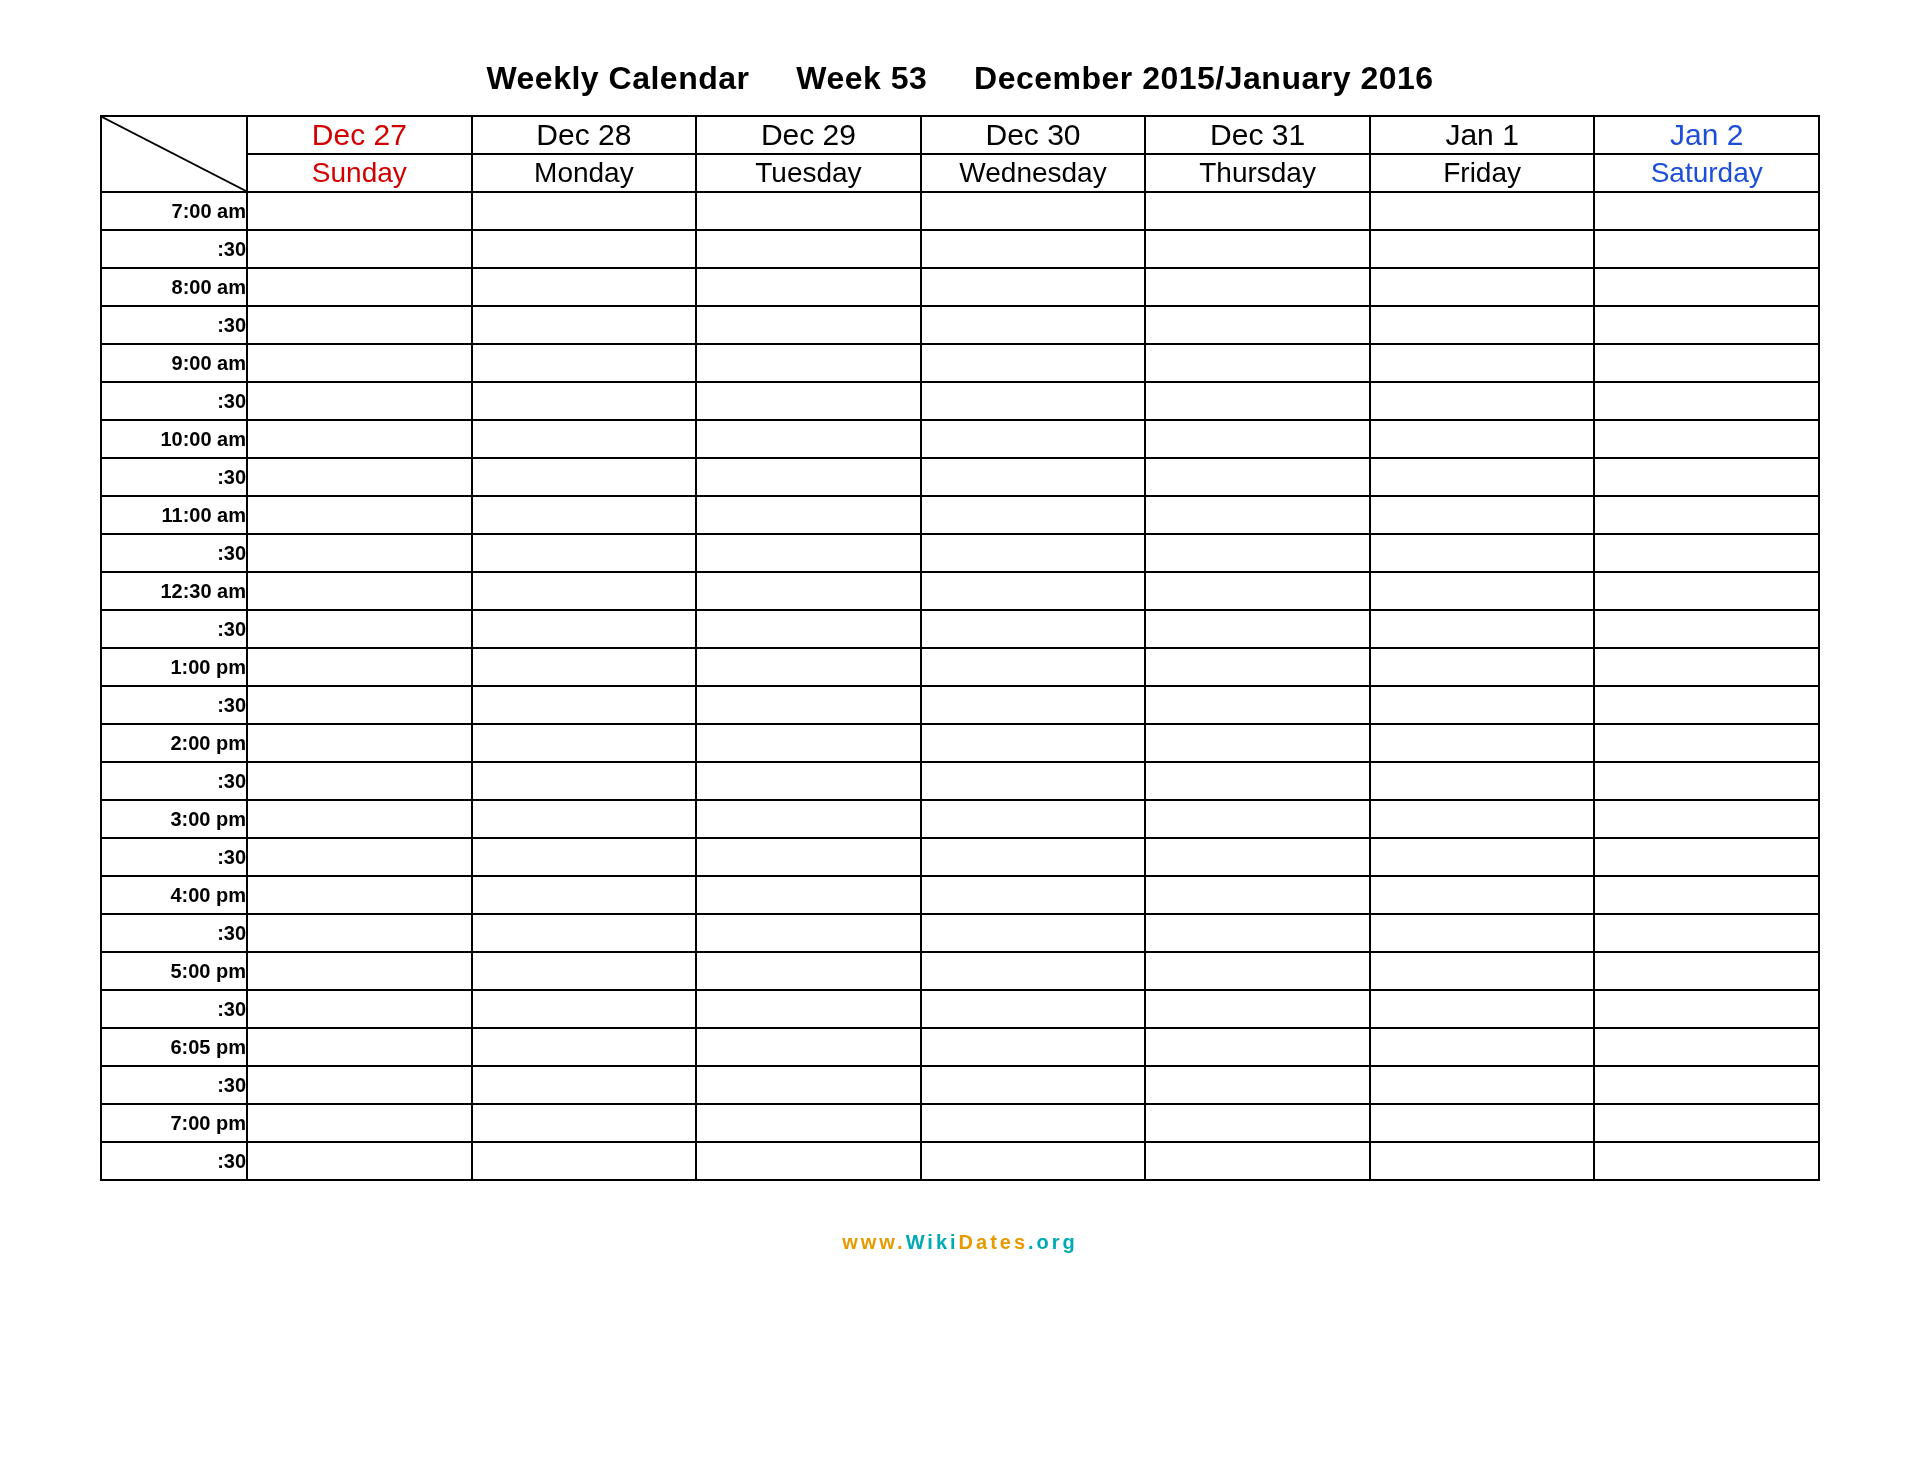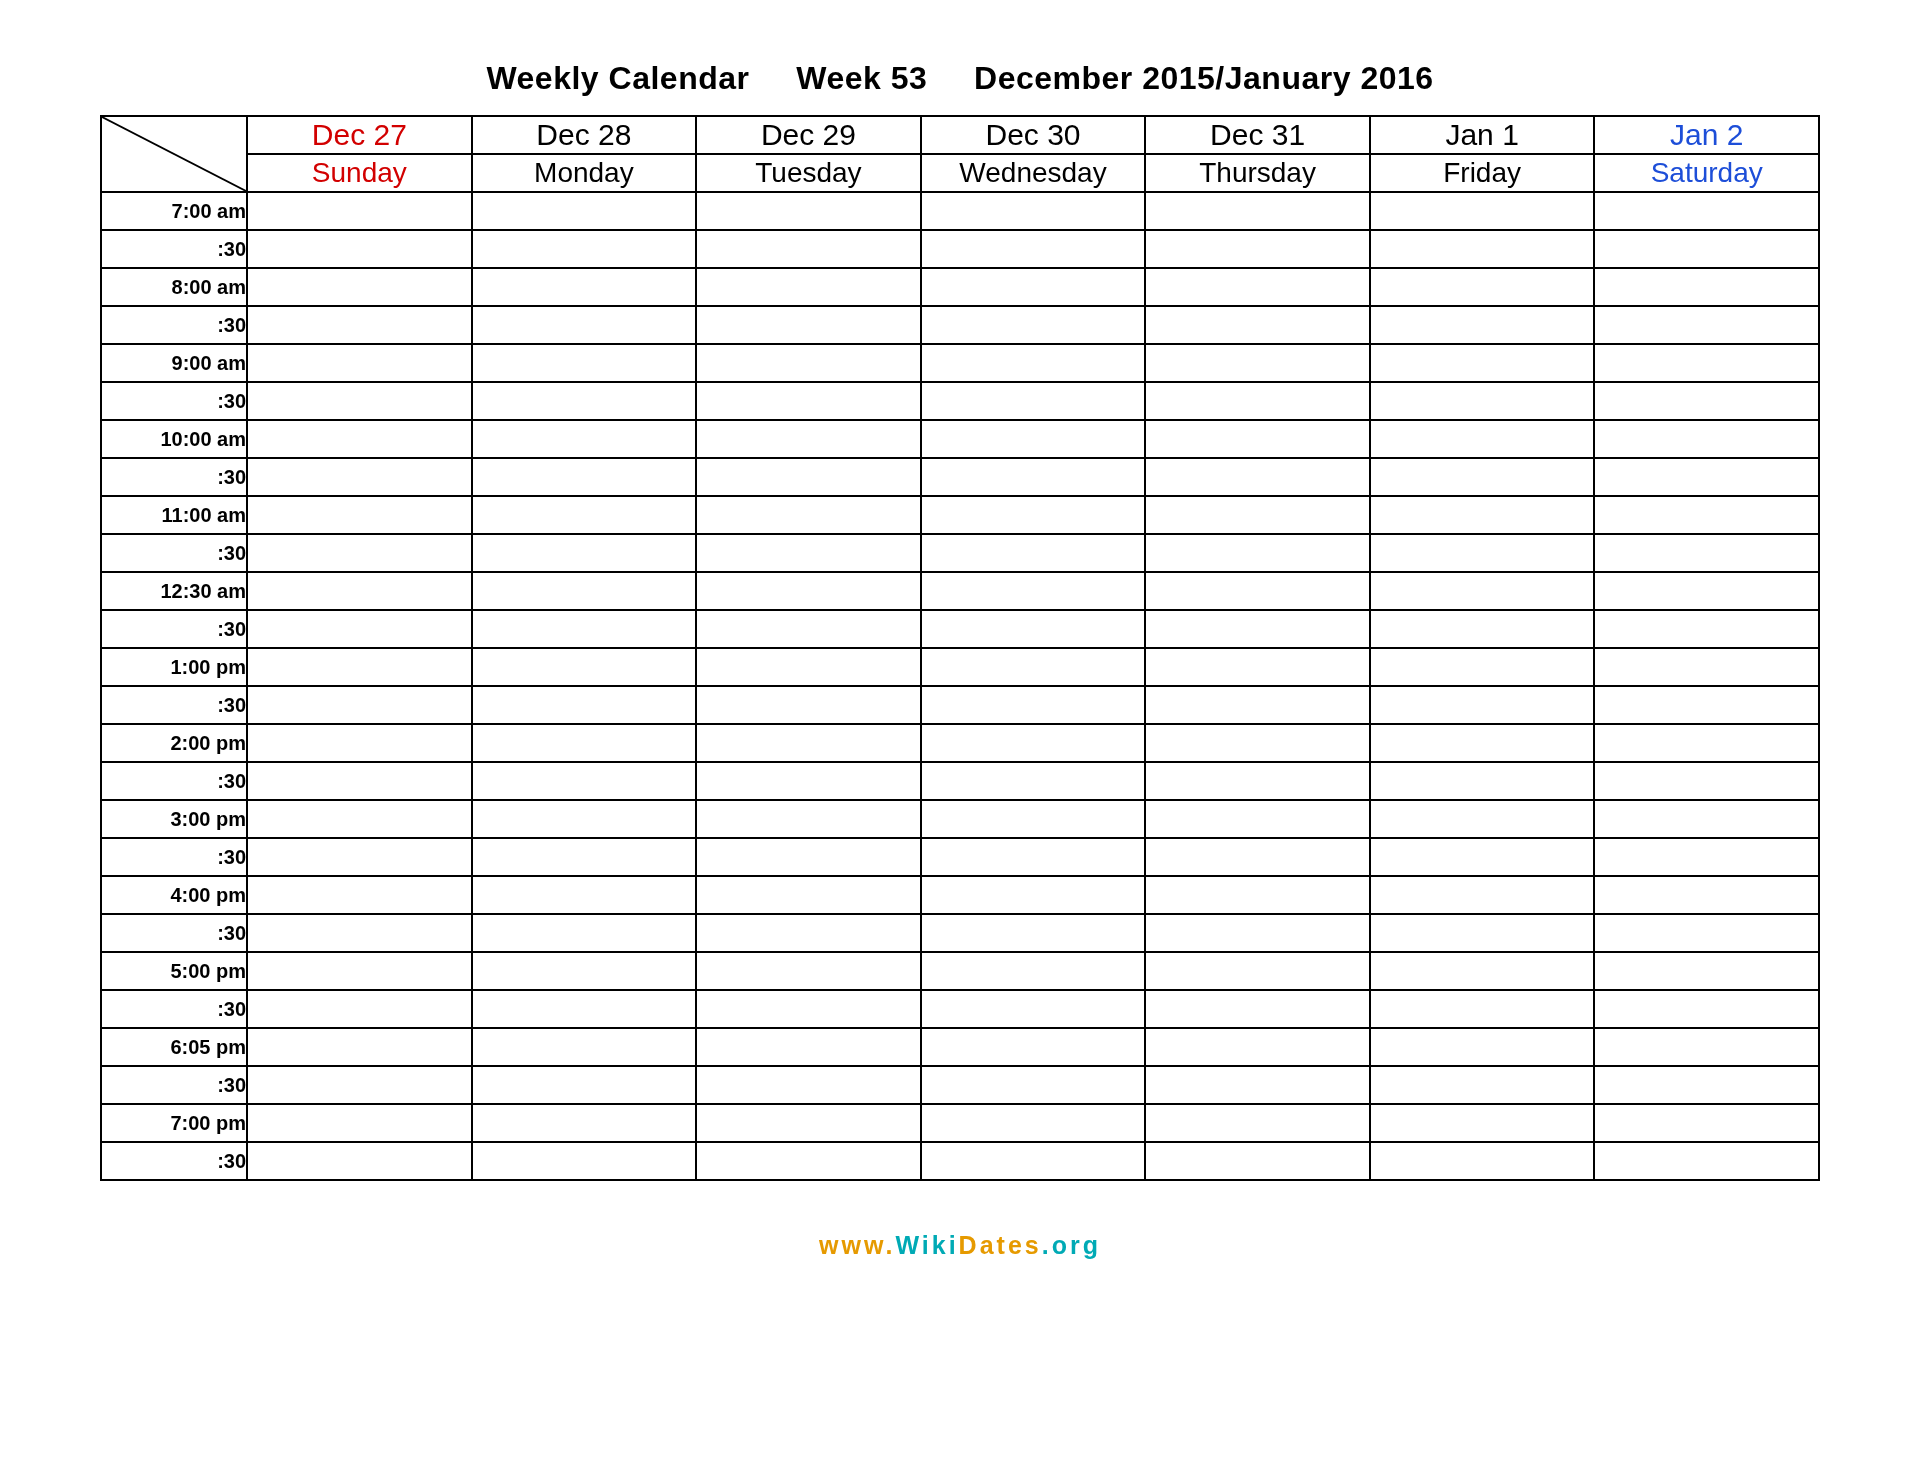--- a/index.html
+++ b/index.html
@@ -64,21 +64,21 @@
     white-space: nowrap;
     border-radius: 7px;
   }
   td.slot {
     height: 36px;
   }
   .footer {
     text-align: center;
     margin-top: 50px;
     font-family: Verdana, Geneva, sans-serif;
-    font-size: 25px;
+    font-size: 20px;
     font-weight: bold;
     letter-spacing: 3px;
   }
   .footer .www  { color: #e69a00; }
   .footer .wiki { color: #00aab5; }
   .footer .dates{ color: #e69a00; }
   .footer .org  { color: #00aab5; }
 </style>
 </head>
 <body>

